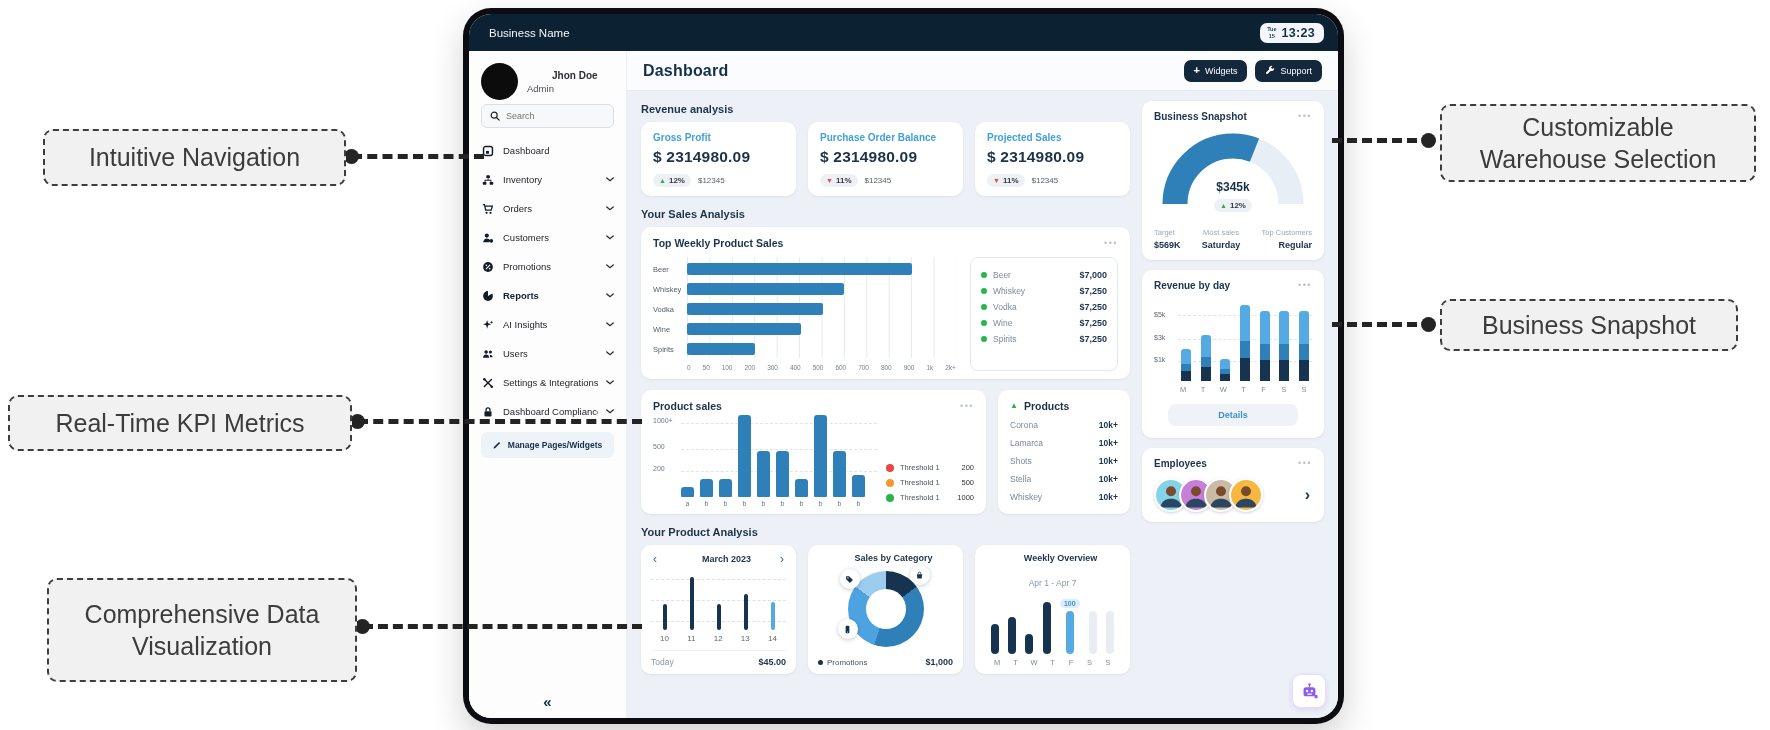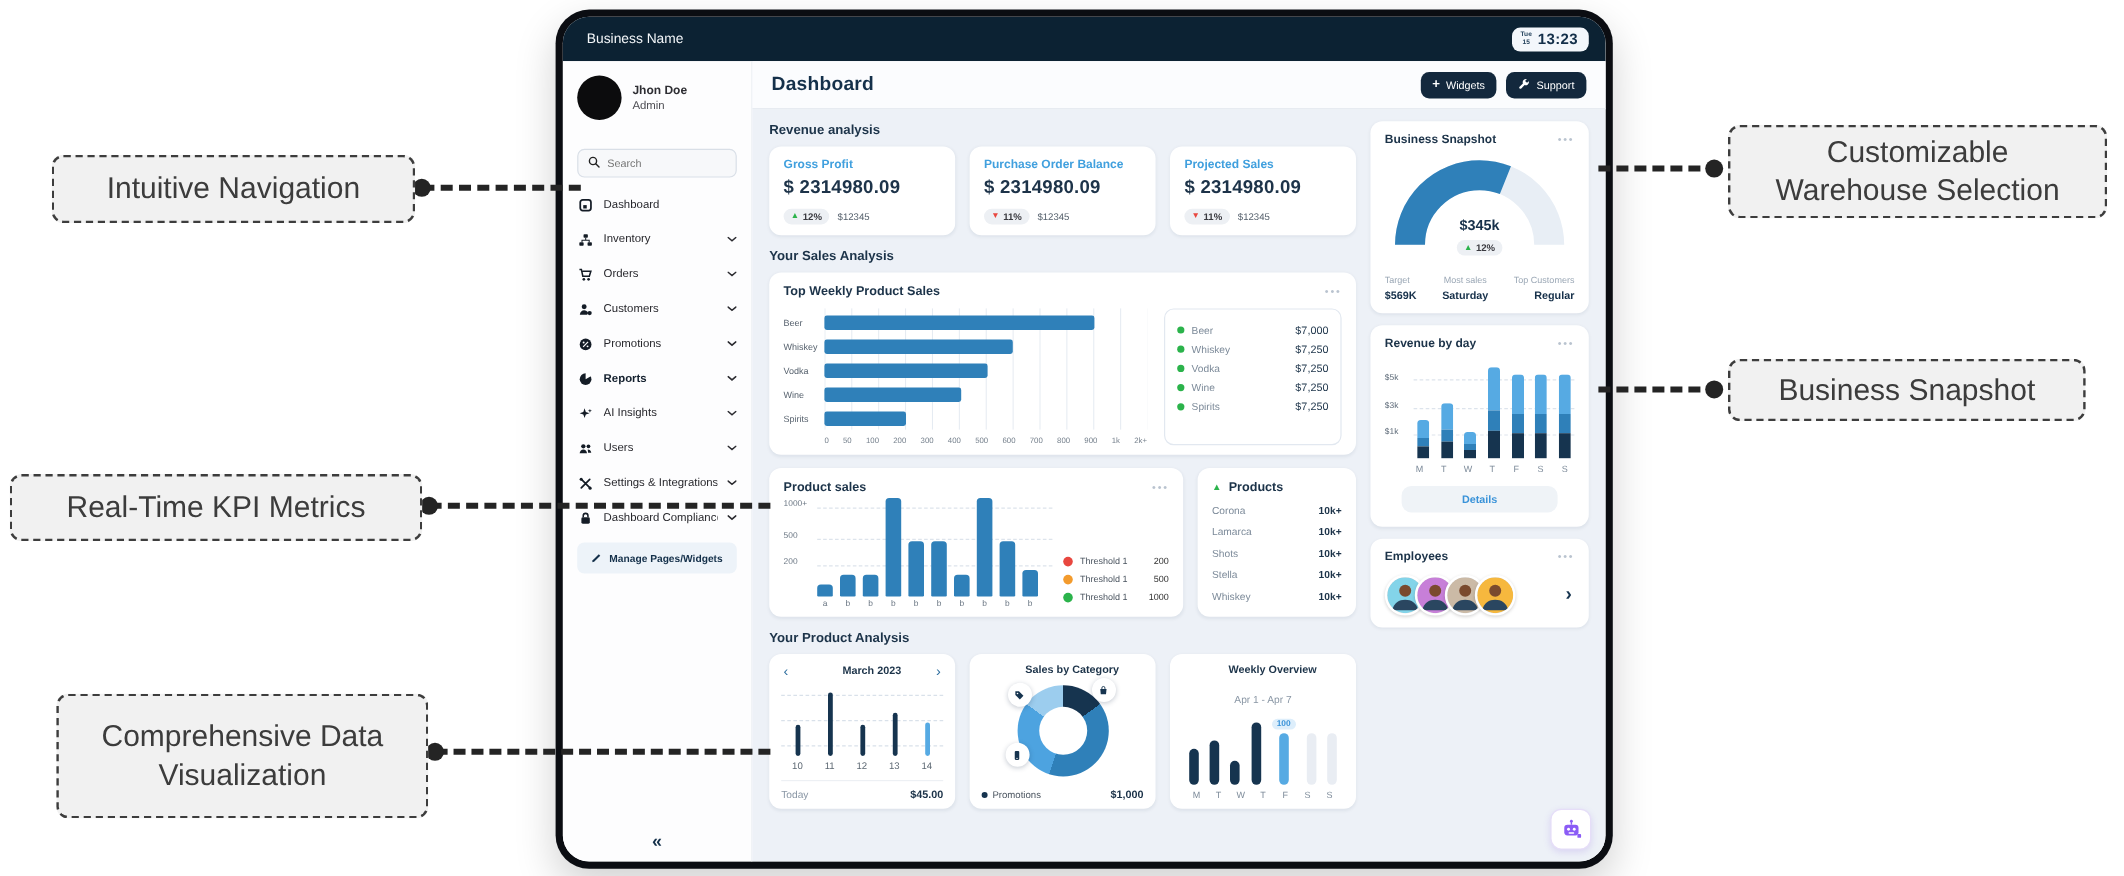--- a/index.html
+++ b/index.html
@@ -29,23 +29,23 @@
     font-size:5.5px; font-weight:bold; color:#27455f; }
   .clock-time { font-size:12.5px; font-weight:bold; color:#14304a; letter-spacing:.3px; }
 
   .appbody { flex:1; display:flex; min-height:0; }
 
   
   .sidebar { width:158px; flex:none; background:#fdfdfe; border-right:1px solid #edf0f4;
     display:flex; flex-direction:column; padding:12px 12px 6px; }
   .user { display:flex; align-items:center; gap:9px; }
   .avatar { width:37px; height:37px; border-radius:50%; background:#0c0c0d; flex:none; }
-  .uname { font-size:10px; color:#2e2e33; font-weight:bold; }
+  .uname { font-size:10px; color:#2e2e33; font-weight:bold;margin-left:25px; }
   .urole { font-size:9.5px; color:#4c4c52; margin-top:2px; }
-  .searchbox { margin-top:24px; height:24px; border:1px solid #d9dfe7; border-radius:6px;
+  .searchbox { margin-top:4px; height:24px; border:1px solid #d9dfe7; border-radius:6px;
     background:#f7f8fa; display:flex; align-items:center; gap:6px; padding:0 8px; color:#222; }
   .searchbox input { border:none; outline:none; background:transparent; font-size:9px;
     color:#333; width:100%; font-family:inherit; }
   .menu { margin-top:8px; }
   .mi { display:flex; align-items:center; height:29px; gap:8px; font-size:9.5px; color:#26262b;
     cursor:pointer; }
   .mi-bold .mi-lb { font-weight:bold; color:#14202e; }
   .mi-ic { width:14px; display:flex; justify-content:center; color:#141c26; flex:none; }
   .mi-lb { flex:1; white-space:nowrap; overflow:hidden; }
   .mi-ch { color:#2b2b30; display:flex; }
@@ -100,21 +100,21 @@
   .hrow { display:flex; align-items:center; height:16px; margin:4px 0; position:relative; }
   .hlb { width:34px; font-size:7.5px; color:#56616d; flex:none; }
   .htrack { flex:1; position:relative; height:12px; }
   .hbar { position:absolute; left:0; top:0; height:12px; background:#2f80b9; border-radius:2px; display:block; }
   .xticks { display:flex; justify-content:space-between; margin-left:34px; margin-right:2px; padding-top:3px; }
   .xticks span { font-size:6.5px; color:#77828e; }
   .legendbox { width:148px; flex:none; border:1px solid #e2e8f0; border-radius:8px; padding:6px 10px 4px; }
   .lgrow { display:flex; align-items:center; margin:6px 0; gap:6px; }
   .lgdot { width:6px; height:6px; border-radius:50%; background:#2bb34b; flex:none; }
   .lgname { flex:1; font-size:8.5px; color:#7c8a99; }
-  .lgval { font-size:9px; font-weight:normal; color:#1c3349; }
+  .lgval { font-size:9px; font-weight:bold; color:#1c3349; }
 
   
   .row2 { display:flex; gap:12px; }
   .pscard { flex:1; min-width:0; padding:10px 12px 7px; position:relative; }
   .psbody { display:flex; margin-top:3px; }
   .psylab { width:28px; flex:none; position:relative; height:82px; }
   .psylab span { position:absolute; left:0; font-size:7px; color:#6a7683; }
   .psplot { position:relative; height:82px; width:196px; }
   .psgrid { position:absolute; left:0; right:0; border-top:1px dashed #dde4ec; }
   .psbars { position:absolute; inset:0; display:flex; align-items:flex-end; gap:6px; }

